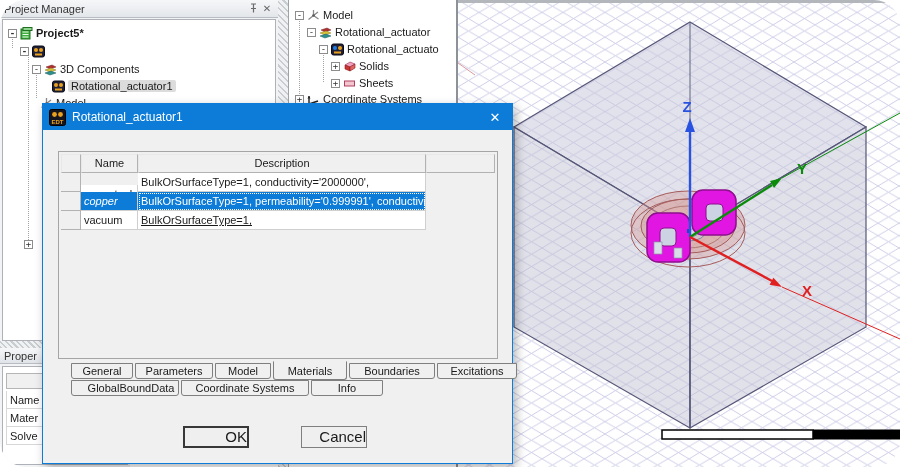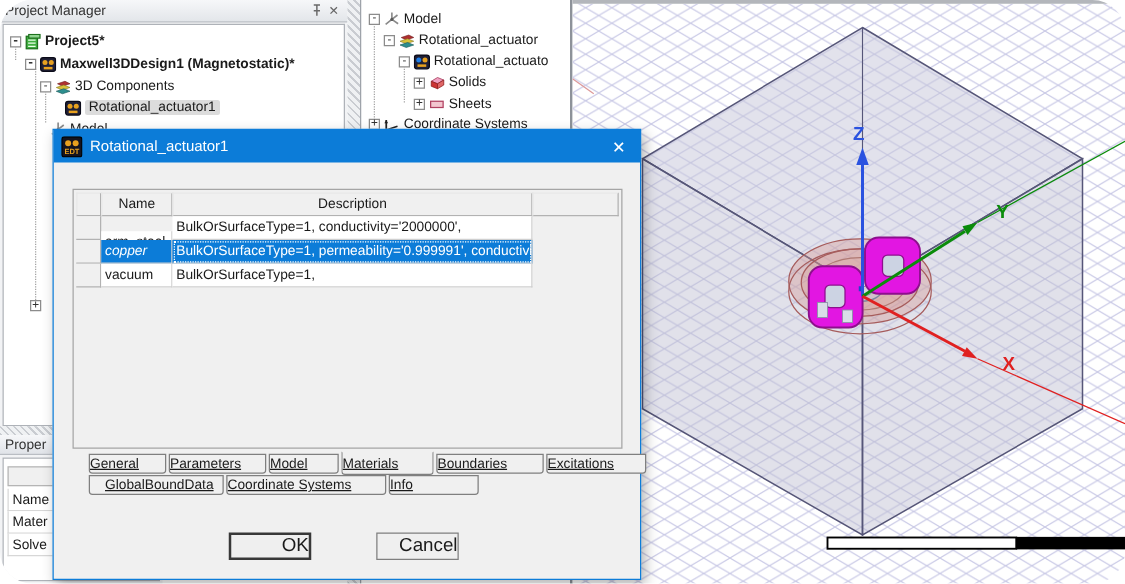--- a/index.html
+++ b/index.html
@@ -55,21 +55,21 @@
   .hcell,.ccell{position:absolute;box-sizing:border-box;font-size:11px;overflow:hidden;white-space:nowrap;}
   .hcell{background:#f0f0f0;border:1px solid #b2b2b2;border-top-color:#e8e8e8;border-left-color:#e8e8e8;
     text-align:center;line-height:17px;height:19px;}
   .ccell{background:#fff;border-right:1px solid #cfcfcf;border-bottom:1px solid #cfcfcf;height:19px;line-height:18px;padding-left:3px;}
   .selcell{background:#0c7cd8 !important;color:#fff;}
   .focusdots{outline:1px dotted #fff;outline-offset:-2px;}
   .rowsel{background:#f0f0f0;border-right:1px solid #b2b2b2;border-bottom:1px solid #b2b2b2;padding:0;}
 
   .tabrow{position:absolute;left:28px;display:flex;}
   .tab{height:16px;background:#f0f0f0;border:1px solid #7f7f7f;border-radius:0 0 3px 3px;box-sizing:border-box;
-    text-align:left;line-height:14px;font-size:11px;margin-right:2px;overflow:hidden;white-space:nowrap;text-decoration:underline;}
+    text-align:center;line-height:14px;font-size:11px;margin-right:2px;overflow:hidden;white-space:nowrap;}
   .tab.active{border-top:1px solid #f0f0f0;height:19px;margin-top:-2px;line-height:18px;}
 
   .btn{position:absolute;width:66px;height:22px;background:#efefef;border:1px solid #7f7f7f;box-sizing:border-box;
     text-align:right;line-height:20px;font-size:15px;}
   .btn.default{border:2px solid #383838;line-height:18px;}
 </style>
 </head>
 <body>
 
 <div id="stage">
@@ -100,21 +100,20 @@
       </div>
 
       <div class="titem bold" style="left:17px;top:23px;">
         <span class="exp">-</span>
         <svg class="icon13" viewBox="0 0 13 13">
           <rect x="0.5" y="1" width="12" height="11" rx="2" fill="#202036" stroke="#0a0a18"></rect>
           <circle cx="4" cy="5" r="2" fill="#e8a11f"></circle>
             <circle cx="9" cy="5" r="2" fill="#e8a11f"></circle>
           <rect x="3" y="8.5" width="7" height="2" fill="#e8a11f"></rect>
         </svg>
-        <span>Maxwell3DDesign1 (Magnetostatic)*</span>
       </div>
 
       <div class="titem" style="left:29px;top:41px;">
         <span class="exp">-</span>
         <svg class="icon13" viewBox="0 0 13 13">
           <polygon points="2,4 8,2 12,4 6,6" fill="#b03030" stroke="#702020" stroke-width="0.5"></polygon>
           <polygon points="1,7 7,5 12,7 6,9" fill="#d8c23a" stroke="#8a7a20" stroke-width="0.5"></polygon>
           <polygon points="1,10 7,8 12,10 6,12" fill="#2e8f8f" stroke="#1a5a5a" stroke-width="0.5"></polygon>
         </svg>
         <span>3D Components</span>
@@ -313,21 +312,21 @@
 
       <div>
         <div class="ccell rowsel" style="left:2px;top:40px;width:20px;"></div>
         <div class="ccell selcell" style="left:22px;top:40px;width:57px;font-style:italic;">copper</div>
         <div class="ccell selcell focusdots" style="left:79px;top:40px;width:288px;">BulkOrSurfaceType=1, permeability='0.999991', conductivity='5..</div>
       </div>
 
       <div>
         <div class="ccell rowsel" style="left:2px;top:59px;width:20px;"></div>
         <div class="ccell" style="left:22px;top:59px;width:57px;">vacuum</div>
-        <div class="ccell" style="left:79px;top:59px;width:288px;">BulkOrSurfaceType=1,</div>
+        <div class="ccell" style="left:79px;top:59px;width:288px;text-decoration:underline;">BulkOrSurfaceType=1,</div>
       </div>
     </div>
 
     <div class="tabrow" style="top:259px;">
       <div class="tab" style="flex:0 0 62px;">General</div>
       <div class="tab" style="flex:0 0 78px;">Parameters</div>
       <div class="tab" style="flex:0 0 56px;">Model</div>
       <div class="tab active" style="flex:0 0 74px;">Materials</div>
       <div class="tab" style="flex:0 0 86px;">Boundaries</div>
       <div class="tab" style="flex:0 0 80px;">Excitations</div>

